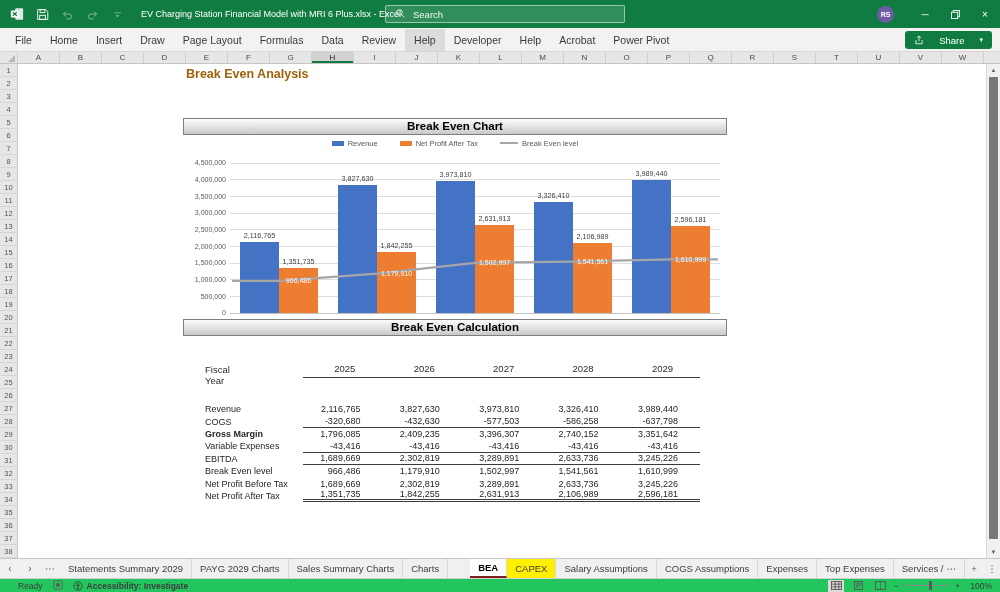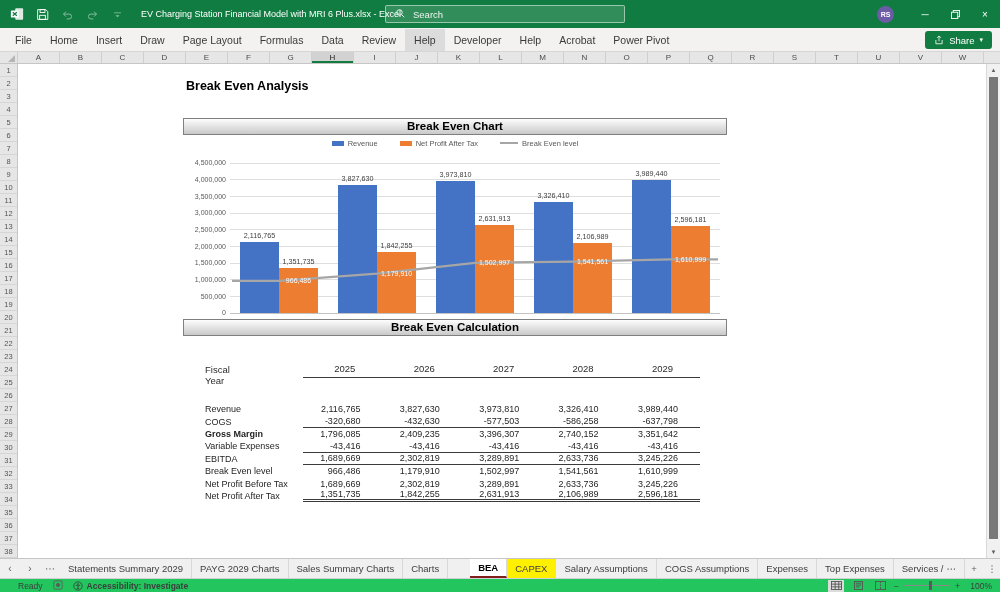--- a/index.html
+++ b/index.html
@@ -20,41 +20,41 @@
   .avatar{width:17px;height:17px;border-radius:50%;background:#6b5ca5;color:#fff;font-size:7px;font-weight:bold;
     display:flex;align-items:center;justify-content:center;margin-right:16px;}
   .wbtn{width:30px;height:28px;display:flex;align-items:center;justify-content:center;font-size:10px;color:#fff;}
 
   
   .tabsrow{position:relative;height:24px;background:#f3f2f1;display:flex;align-items:center;padding-left:6px;
     border-bottom:1px solid #d8d6d4;box-sizing:border-box;}
   .rtab{padding:0 9px;font-size:10.5px;color:#3b3a39;height:22px;display:flex;align-items:center;}
   .rtab.active{background:#dcdcdc;}
   .share-btn{position:absolute;right:8px;top:3px;height:18px;background:#107c41;color:#fff;border-radius:3px;
-    display:flex;align-items:center;gap:5px;padding:0 9px;font-size:9.5px;}
+    display:flex;align-items:center;gap:15px;padding:0 9px;font-size:9.5px;}
   .share-btn svg{display:block;}
 
   
   .colheaders{height:12px;display:flex;background:#e6e6e6;border-bottom:1px solid #c8c6c4;font-size:8px;color:#4a4a4a;box-sizing:border-box;}
   .corner{width:18px;position:relative;border-right:1px solid #cfcfcf;box-sizing:border-box;}
   .corner:after{content:"";position:absolute;right:2px;bottom:1px;border-style:solid;border-width:0 0 7px 7px;border-color:transparent transparent #b5b5b5 transparent;}
   .col{width:42px;display:flex;align-items:center;justify-content:center;border-right:1px solid #cfcfcf;box-sizing:border-box;}
   .col.sel{background:#d2d2d2;box-shadow:inset 0 -2px 0 #107c41;color:#1f1f1f;}
   .colpad{flex:1;}
 
   
   .gridarea{position:relative;height:494px;background:#fff;overflow:hidden;}
   .rownums{position:absolute;left:0;top:0;width:18px;height:494px;background:#e6e6e6;border-right:1px solid #c8c6c4;
     display:flex;flex-direction:column;font-size:7.5px;color:#555;box-sizing:border-box;}
   .rn{height:13px;display:flex;align-items:center;justify-content:center;border-bottom:1px solid #d6d6d6;box-sizing:border-box;flex:none;}
   .vscroll{position:absolute;right:0;top:0;width:14px;height:494px;background:#f1f1f1;border-left:1px solid #d9d9d9;box-sizing:border-box;}
   .vscroll .arr{position:absolute;left:0;width:100%;height:12px;display:flex;align-items:center;justify-content:center;font-size:6px;color:#606060;}
   .vscroll .thumb{position:absolute;left:2px;right:2px;top:13px;height:462px;background:#787878;}
 
-  .sheet-heading{position:absolute;left:186px;top:3px;font-size:12.5px;font-weight:bold;color:#000000;margin-top:12px;}
+  .sheet-heading{position:absolute;left:186px;top:3px;font-size:12.5px;font-weight:bold;color:#a16207;}
   .band{position:absolute;left:183px;width:544px;height:17px;background:linear-gradient(#fdfdfd,#c9c9c9);
     border:1px solid #7f7f7f;box-sizing:border-box;text-align:center;font-size:11.5px;font-weight:bold;color:#000;line-height:15px;}
   .band.chart{top:54px;}
   .band.calc{top:255px;}
   .legend{position:absolute;left:183px;top:73px;width:544px;height:12px;display:flex;align-items:center;justify-content:center;gap:22px;
     font-size:7.5px;color:#595959;}
   .legend-item{display:flex;align-items:center;gap:4px;}
   .lg-rect{width:12px;height:5px;display:inline-block;}
   .lg-line{width:18px;height:2px;display:inline-block;}
   .chart-plot{position:absolute;left:183px;top:86px;}

